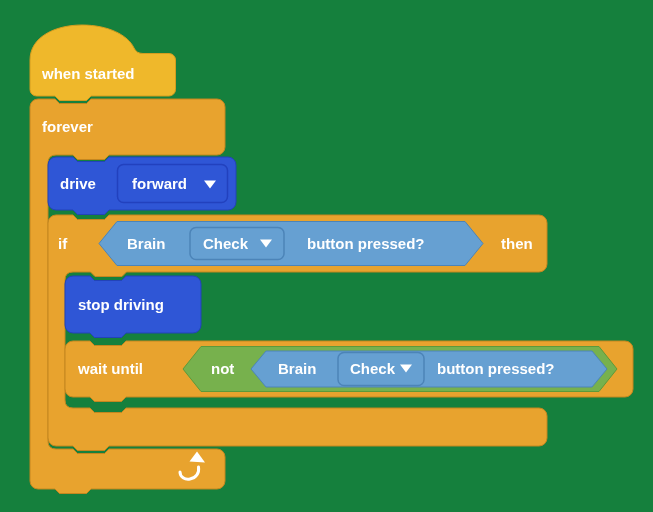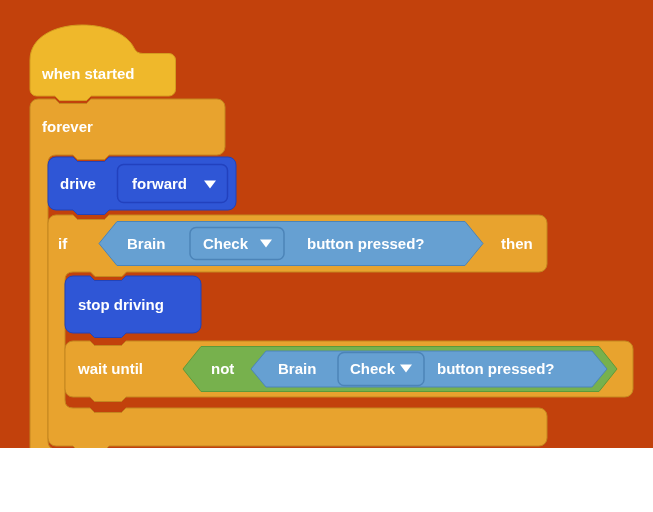--- a/index.html
+++ b/index.html
@@ -1,16 +1,16 @@
 <!DOCTYPE html>
 <html><head>
 <meta charset="utf-8">
 <style>
   html,body{margin:0;padding:0;background:#ffffff;}
-  .stage{position:relative;width:653px;height:448px;background:#c2410c;overflow:hidden;}
+  .stage{position:relative;width:653px;height:512px;background:#15803d;overflow:hidden;}
   .txt{font-family:"Liberation Sans",sans-serif;font-weight:bold;font-size:15px;fill:#ffffff;}
   
   .blk-yellow{fill:#EFB82B;stroke:#D49C1F;stroke-width:1;}
   .blk-orange{fill:#E8A32E;stroke:#C4861F;stroke-width:1;}
   .blk-blue{fill:#2F56D6;stroke:#2343B8;stroke-width:1;}
   .blk-lightblue{fill:#66A0D2;stroke:#4C84B8;stroke-width:1;}
   .blk-green{fill:#77B14D;stroke:#5C9A3B;stroke-width:1;}
   .dd-blue{fill:#2F56D6;stroke:#2241BE;stroke-width:1.5;}
   .dd-lightblue{fill:#66A0D2;stroke:#4C84B8;stroke-width:1.5;}
   .icon-white{fill:#ffffff;}

